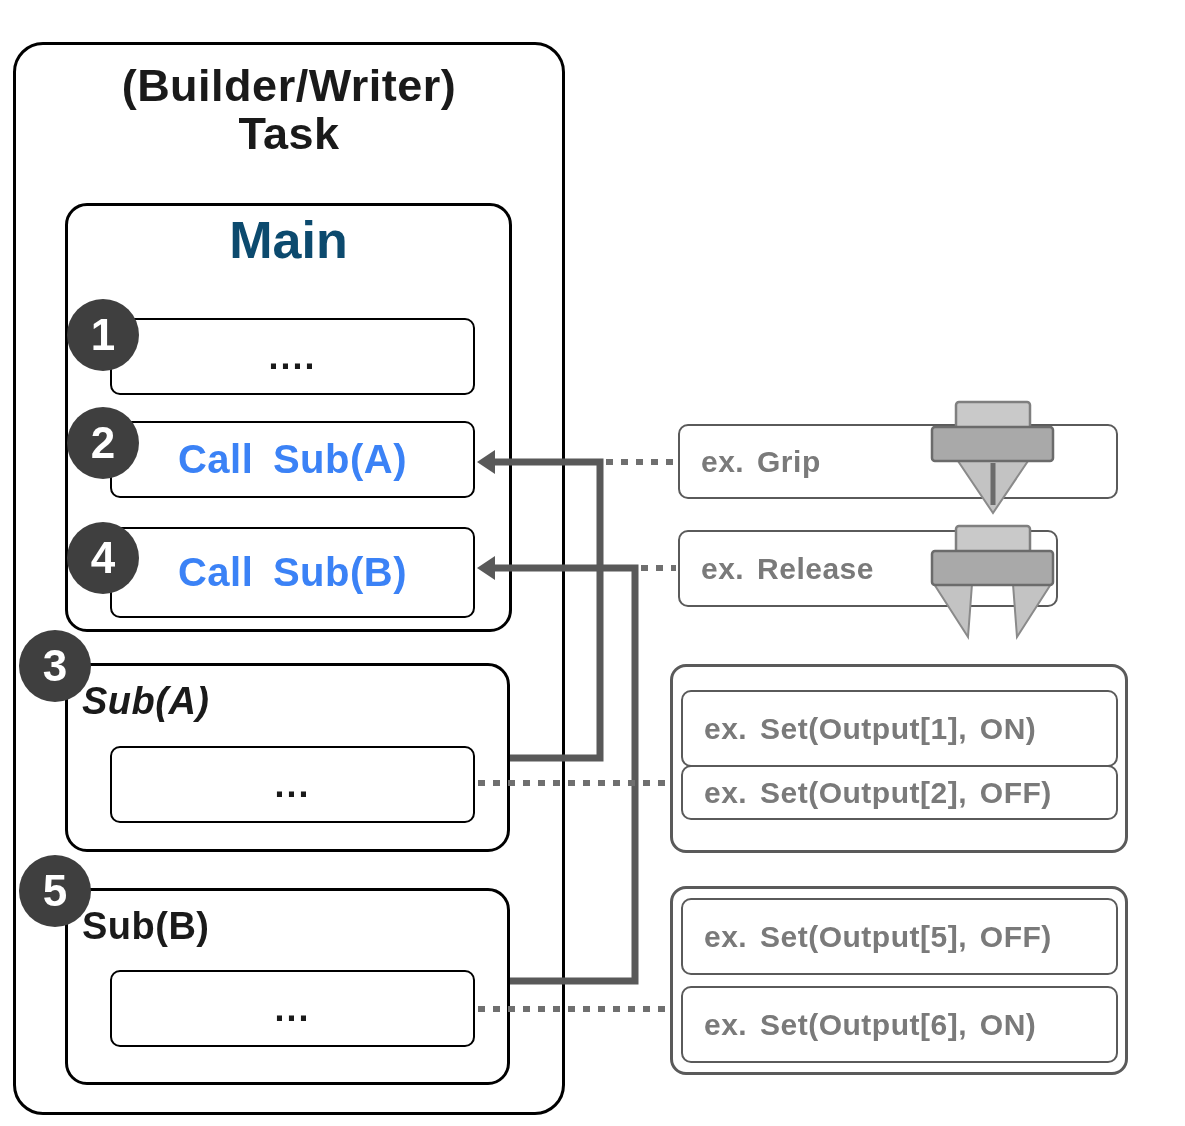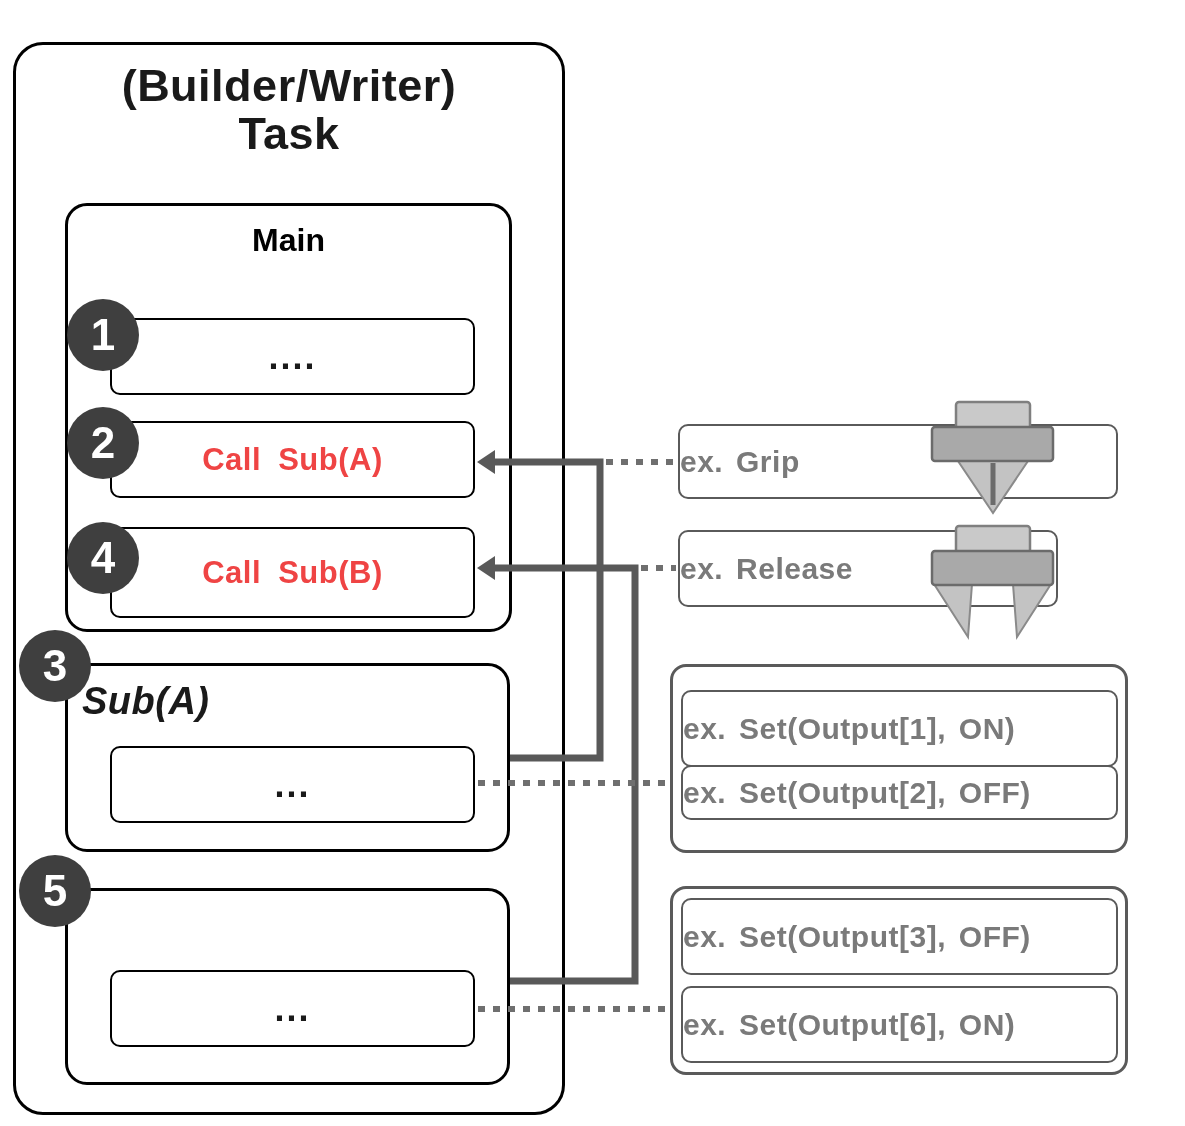--- a/index.html
+++ b/index.html
@@ -12,34 +12,34 @@
   .black{border:3px solid #000000;}
   .blackthin{border:2.5px solid #000000;}
   .grayb{border:2.5px solid #5a5a5a;}
   .graybthick{border:3px solid #5a5a5a;}
   .r30{border-radius:30px;}
   .r22{border-radius:22px;}
   .r16{border-radius:16px;}
   .r10{border-radius:10px;}
 
   .center-text{display:flex;align-items:center;justify-content:center;}
-  .left-text{display:flex;align-items:center;justify-content:flex-start;padding-left:0;}
+  .left-text{display:flex;align-items:center;justify-content:flex-start;padding-left:21px;}
 
   .task-title{
     left:13px;top:62px;width:552px;text-align:center;color:#1a1a1a;
     font-size:45px;line-height:48px;letter-spacing:0.5px;
   }
   .main-title{
-    left:65px;top:218px;width:447px;text-align:center;color:#000000;
-    font-size:32px;line-height:44px;
+    left:65px;top:218px;width:447px;text-align:center;color:#0c4a6e;
+    font-size:52px;line-height:44px;
   }
   .sub-title{
     color:#1a1a1a;font-size:38px;line-height:42px;letter-spacing:0.5px;
   }
-  .step-label{color:#ef4444;font-size:31px;letter-spacing:0.5px;word-spacing:8px;}
+  .step-label{color:#3b82f6;font-size:40px;letter-spacing:0.5px;word-spacing:8px;}
   .dots-label{color:#1a1a1a;font-size:36px;letter-spacing:2px;}
   .ann-label{color:#7a7a7a;font-size:30px;letter-spacing:0.5px;word-spacing:4px;white-space:nowrap;}
 
   .badge{
     position:absolute;width:72px;height:72px;border-radius:50%;
     background:#3f3f3f;color:#ffffff;z-index:6;
     display:flex;align-items:center;justify-content:center;
     font-size:44px;
   }
   #overlay{position:absolute;left:0;top:0;z-index:5;pointer-events:none;}
@@ -72,20 +72,21 @@
     <span>Call Sub(B)</span>
   </div>
 
   <div class="box black r22 z2" style="left:65px;top:663px;width:445px;height:189px;"></div>
   <div class="abs sub-title z3" style="left:82px;top:680px;font-style:italic;">Sub(A)</div>
   <div class="box blackthin r10 center-text dots-label z3" style="left:110px;top:746px;width:365px;height:77px;">
     <span>...</span>
   </div>
 
   <div class="box black r22 z2" style="left:65px;top:888px;width:445px;height:197px;"></div>
+  <div class="abs sub-title z3" style="left:82px;top:905px;">Sub(B)</div>
   <div class="box blackthin r10 center-text dots-label z3" style="left:110px;top:970px;width:365px;height:77px;">
     <span>...</span>
   </div>
 
   <div class="box grayb r10 left-text ann-label z2" style="left:678px;top:424px;width:440px;height:75px;">
     <span>ex. Grip</span>
   </div>
   <div class="box grayb r10 left-text ann-label z2" style="left:678px;top:530px;width:380px;height:77px;">
     <span>ex. Release</span>
   </div>
@@ -93,21 +94,21 @@
   <div class="box graybthick r16 z1" style="left:670px;top:664px;width:458px;height:189px;"></div>
   <div class="box grayb r10 left-text ann-label z2" style="left:681px;top:677px;width:437px;height:77px;margin-top:13px;">
     <span>ex. Set(Output[1], ON)</span>
   </div>
   <div class="box grayb r10 left-text ann-label z2" style="left:681px;top:765px;width:437px;height:55px;">
     <span>ex. Set(Output[2], OFF)</span>
   </div>
 
   <div class="box graybthick r16 z1" style="left:670px;top:886px;width:458px;height:189px;"></div>
   <div class="box grayb r10 left-text ann-label z2" style="left:681px;top:898px;width:437px;height:77px;">
-    <span>ex. Set(Output[3], OFF)</span>
+    <span>ex. Set(Output[5], OFF)</span>
   </div>
   <div class="box grayb r10 left-text ann-label z2" style="left:681px;top:986px;width:437px;height:77px;">
     <span>ex. Set(Output[6], ON)</span>
   </div>
 
   <svg id="overlay" width="1185" height="1126" viewBox="0 0 1185 1126">
 
     <g>
       <polyline points="510,758 600,758 600,462 492,462" fill="none" stroke="#595959" stroke-width="7"></polyline>
       <polygon points="477,462 495,450 495,474" fill="#595959"></polygon>

